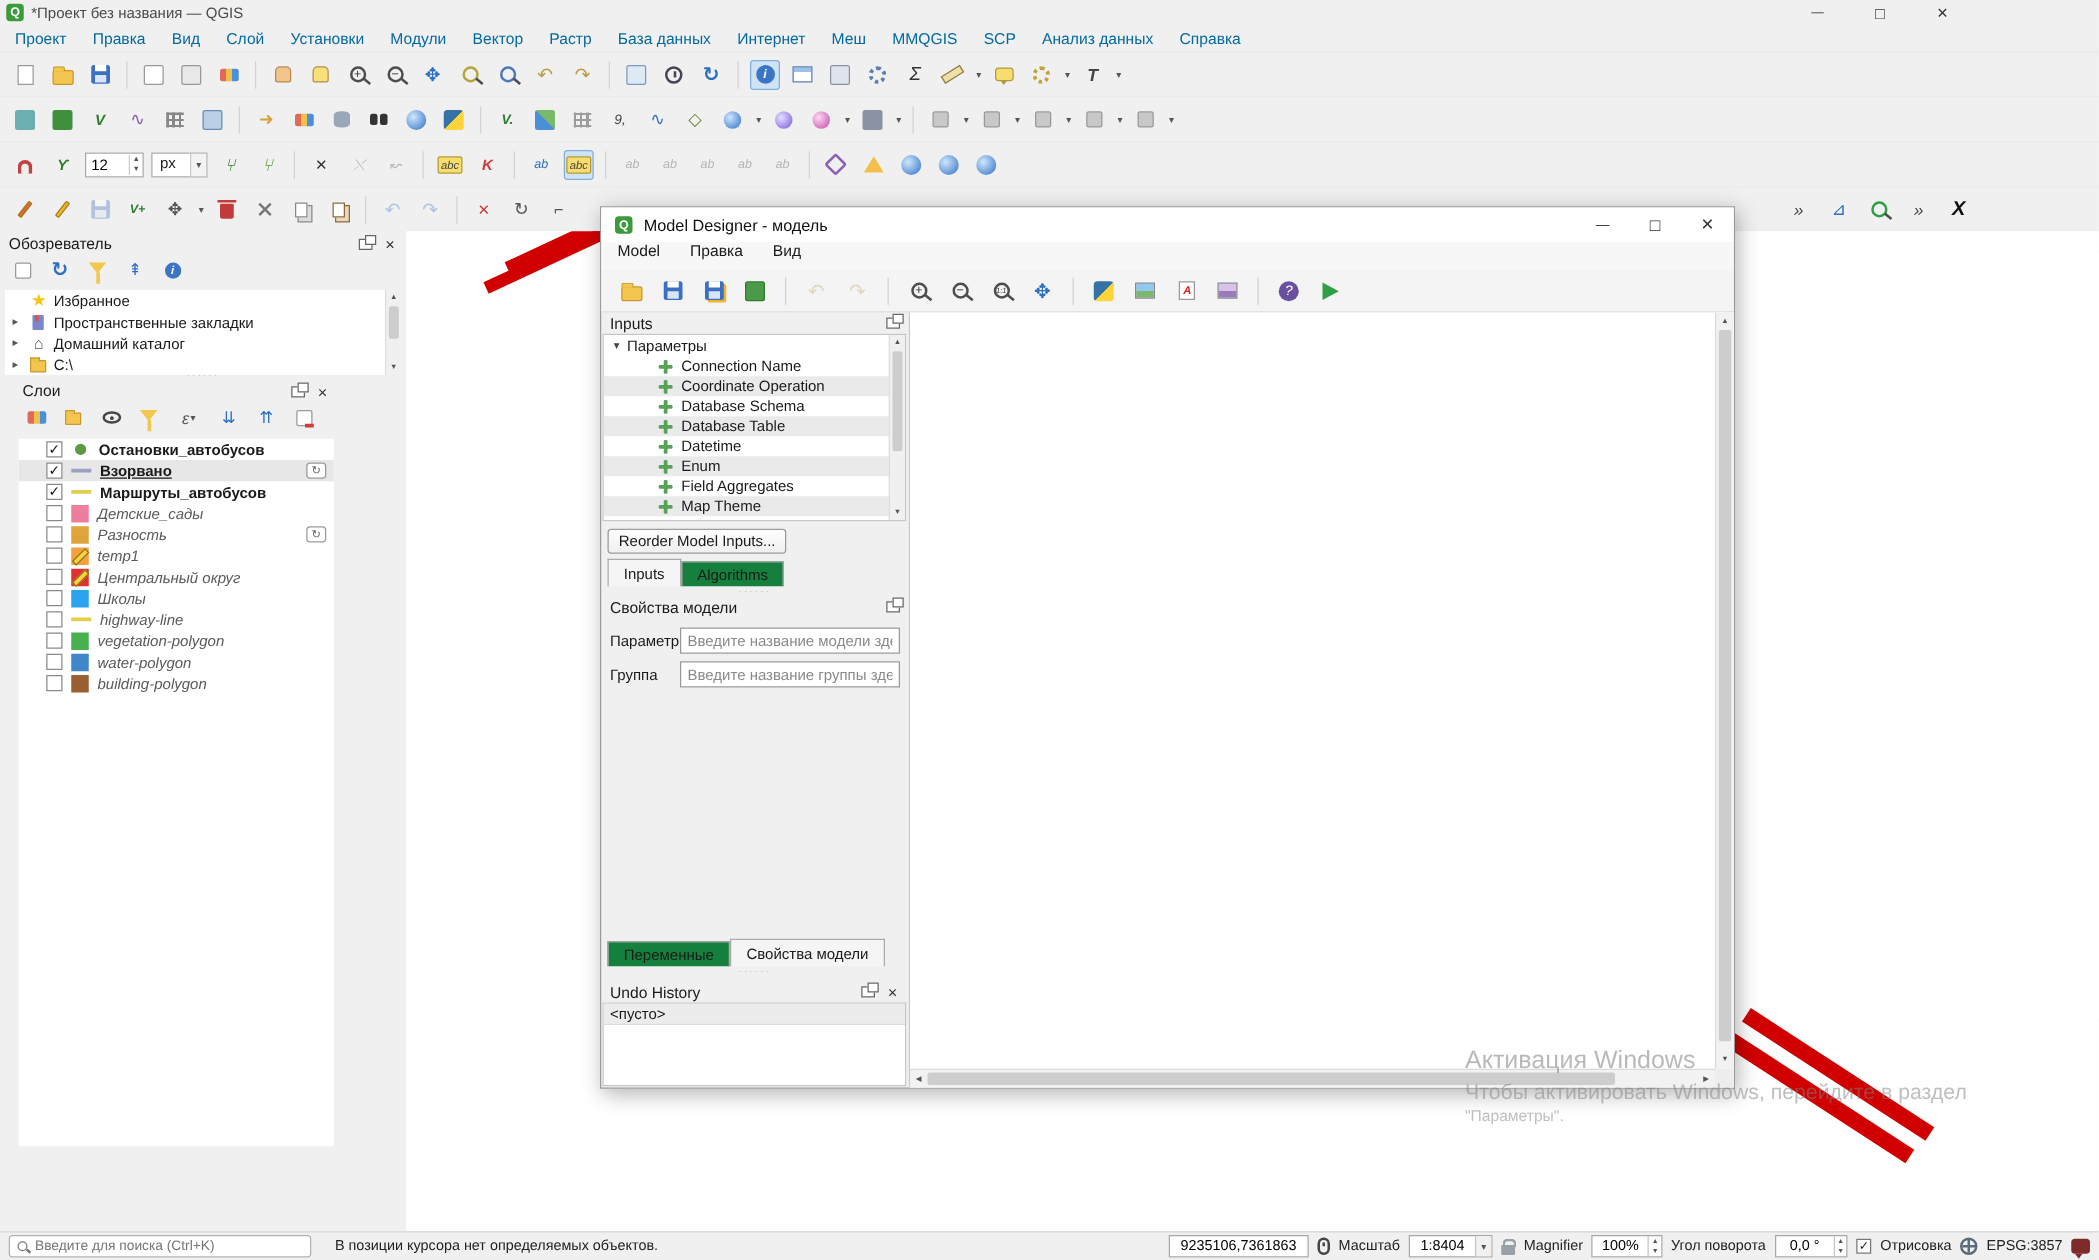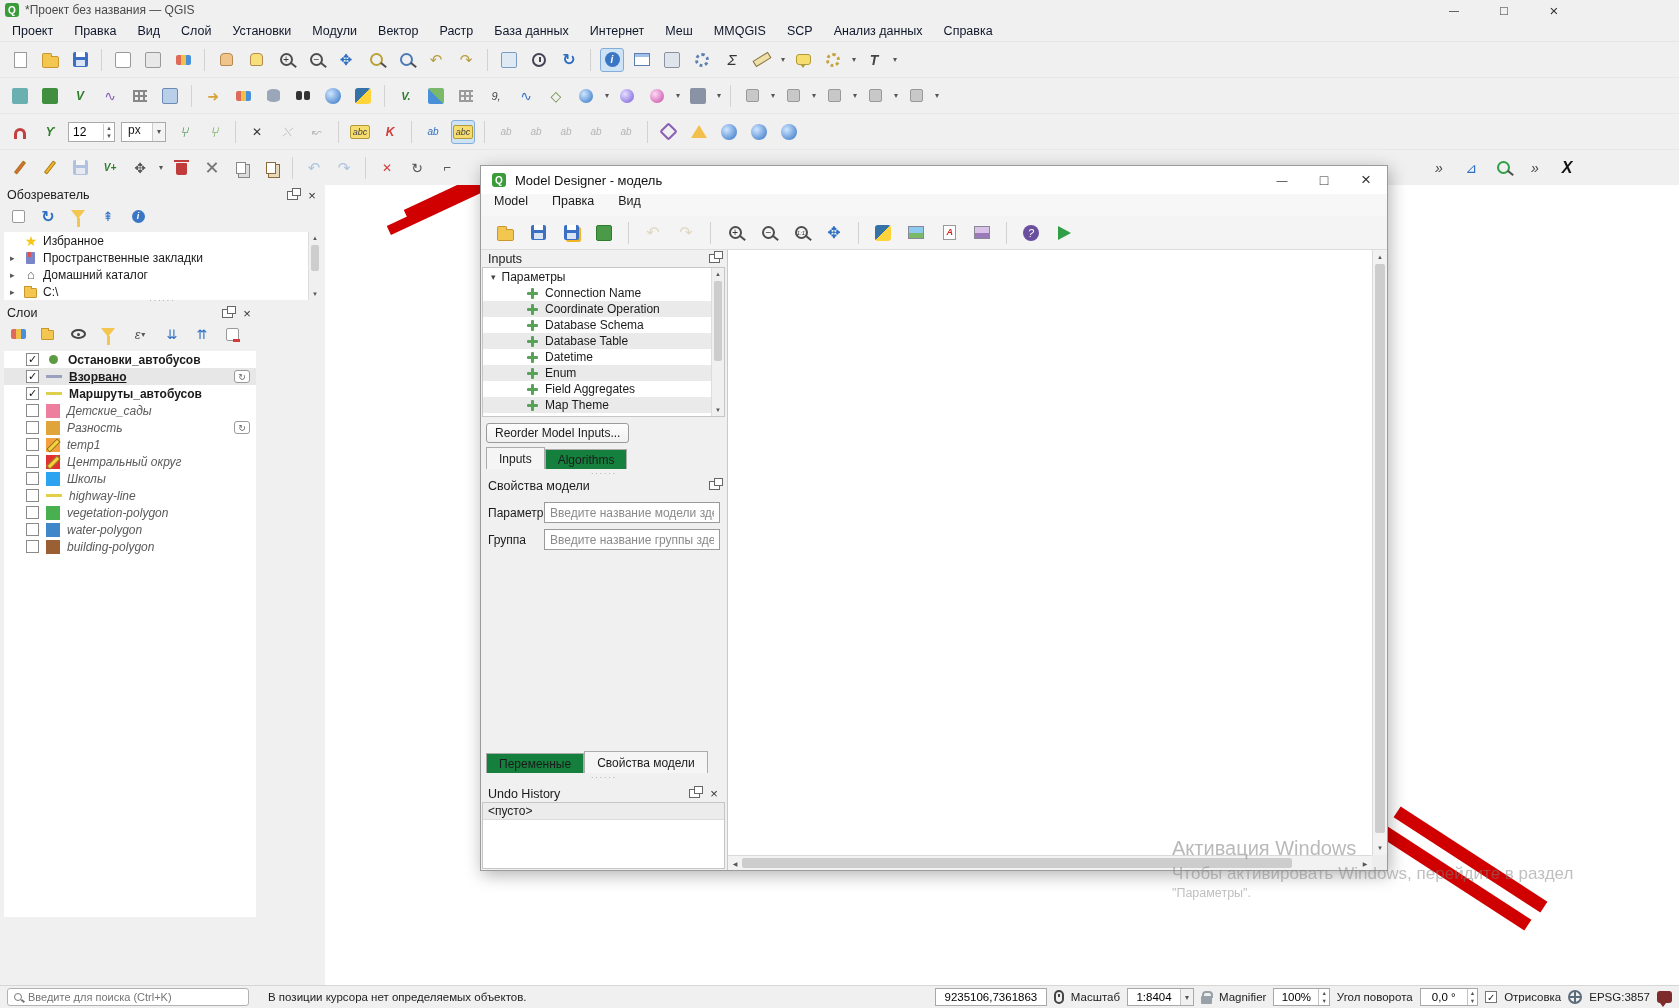--- a/index.html
+++ b/index.html
@@ -10,21 +10,21 @@
 #titlebar{position:absolute;left:0;top:0;right:0;height:20px;display:flex;align-items:center;gap:6px;padding-left:5px;background:#f0f0f0}
 .qlogo{width:14px;height:14px;border-radius:3px;background:#3b9b3b;color:#fff;font-weight:bold;font-size:10px;display:flex;align-items:center;justify-content:center}
 .qlogo::before{content:"Q"}
 #titlebar .t{color:#4a4a4a;font-size:12px}
 .wbtns{margin-left:auto;margin-right:112px;display:flex;gap:24px}
 .wbtn{width:26px;height:18px;display:flex;align-items:center;justify-content:center;color:#333;font-size:12px}
 .wbtn.min::before{content:"—";font-size:10px}
 .wbtn.max::before{content:"□";font-size:13px}
 .wbtn.cls::before{content:"×";font-size:15px}
 
-#menubar{position:absolute;left:0;top:20px;right:0;height:22px;display:flex;align-items:center;gap:21px;padding-left:12px;background:#f0f0f0;border-bottom:1px solid #e6e6e6;font-size:12.5px;color:#0f172a}
+#menubar{position:absolute;left:0;top:20px;right:0;height:22px;display:flex;align-items:center;gap:21px;padding-left:12px;background:#f0f0f0;border-bottom:1px solid #e6e6e6;font-size:12.5px;color:#0369a1}
 #menubar span{cursor:default}
 
 
 .tbrow{position:absolute;left:0;right:0;display:flex;align-items:center;gap:6px;padding-left:8px;background:#f0f0f0;border-bottom:1px solid #e7e7e7}
 #tb1{top:42px;height:36px}
 #tb2{top:78px;height:36px}
 #tb3{top:114px;height:36px}
 #tb4{top:150px;height:35px;border-bottom:none}
 .sep{width:1px;height:22px;background:#d2d2d2;margin:0 3px;flex:none}
 .ic{width:24px;height:24px;border-radius:3px;display:flex;align-items:center;justify-content:center;position:relative;flex:none;color:#444}
@@ -642,21 +642,21 @@
       </div>
     <div class="vsb">
       <i class="ar up"></i>
       <span class="th" style="top:13px;height:26px"></span>
       <i class="ar dn" style="position:absolute;bottom:0;left:0;right:0"></i>
     </div>
   </div>
 </div>
 <div class="splitdots" style="position:absolute;left:0;top:298px;width:325px"></div>
 
-<div class="dock" id="layersDock" style="left:0;top:304px;width:260px;height:681px">
+<div class="dock" id="layersDock" style="left:11px;top:304px;width:260px;height:681px">
   <div class="ph">
     <span>Слои</span>
     <span class="sp"></span>
     <span class="udb"></span>
     <span class="clb"></span>
   </div>
   <div class="ptb">
     <i class="ic" style="width:20px;height:20px">
         <span class="bru"></span>
       </i>

